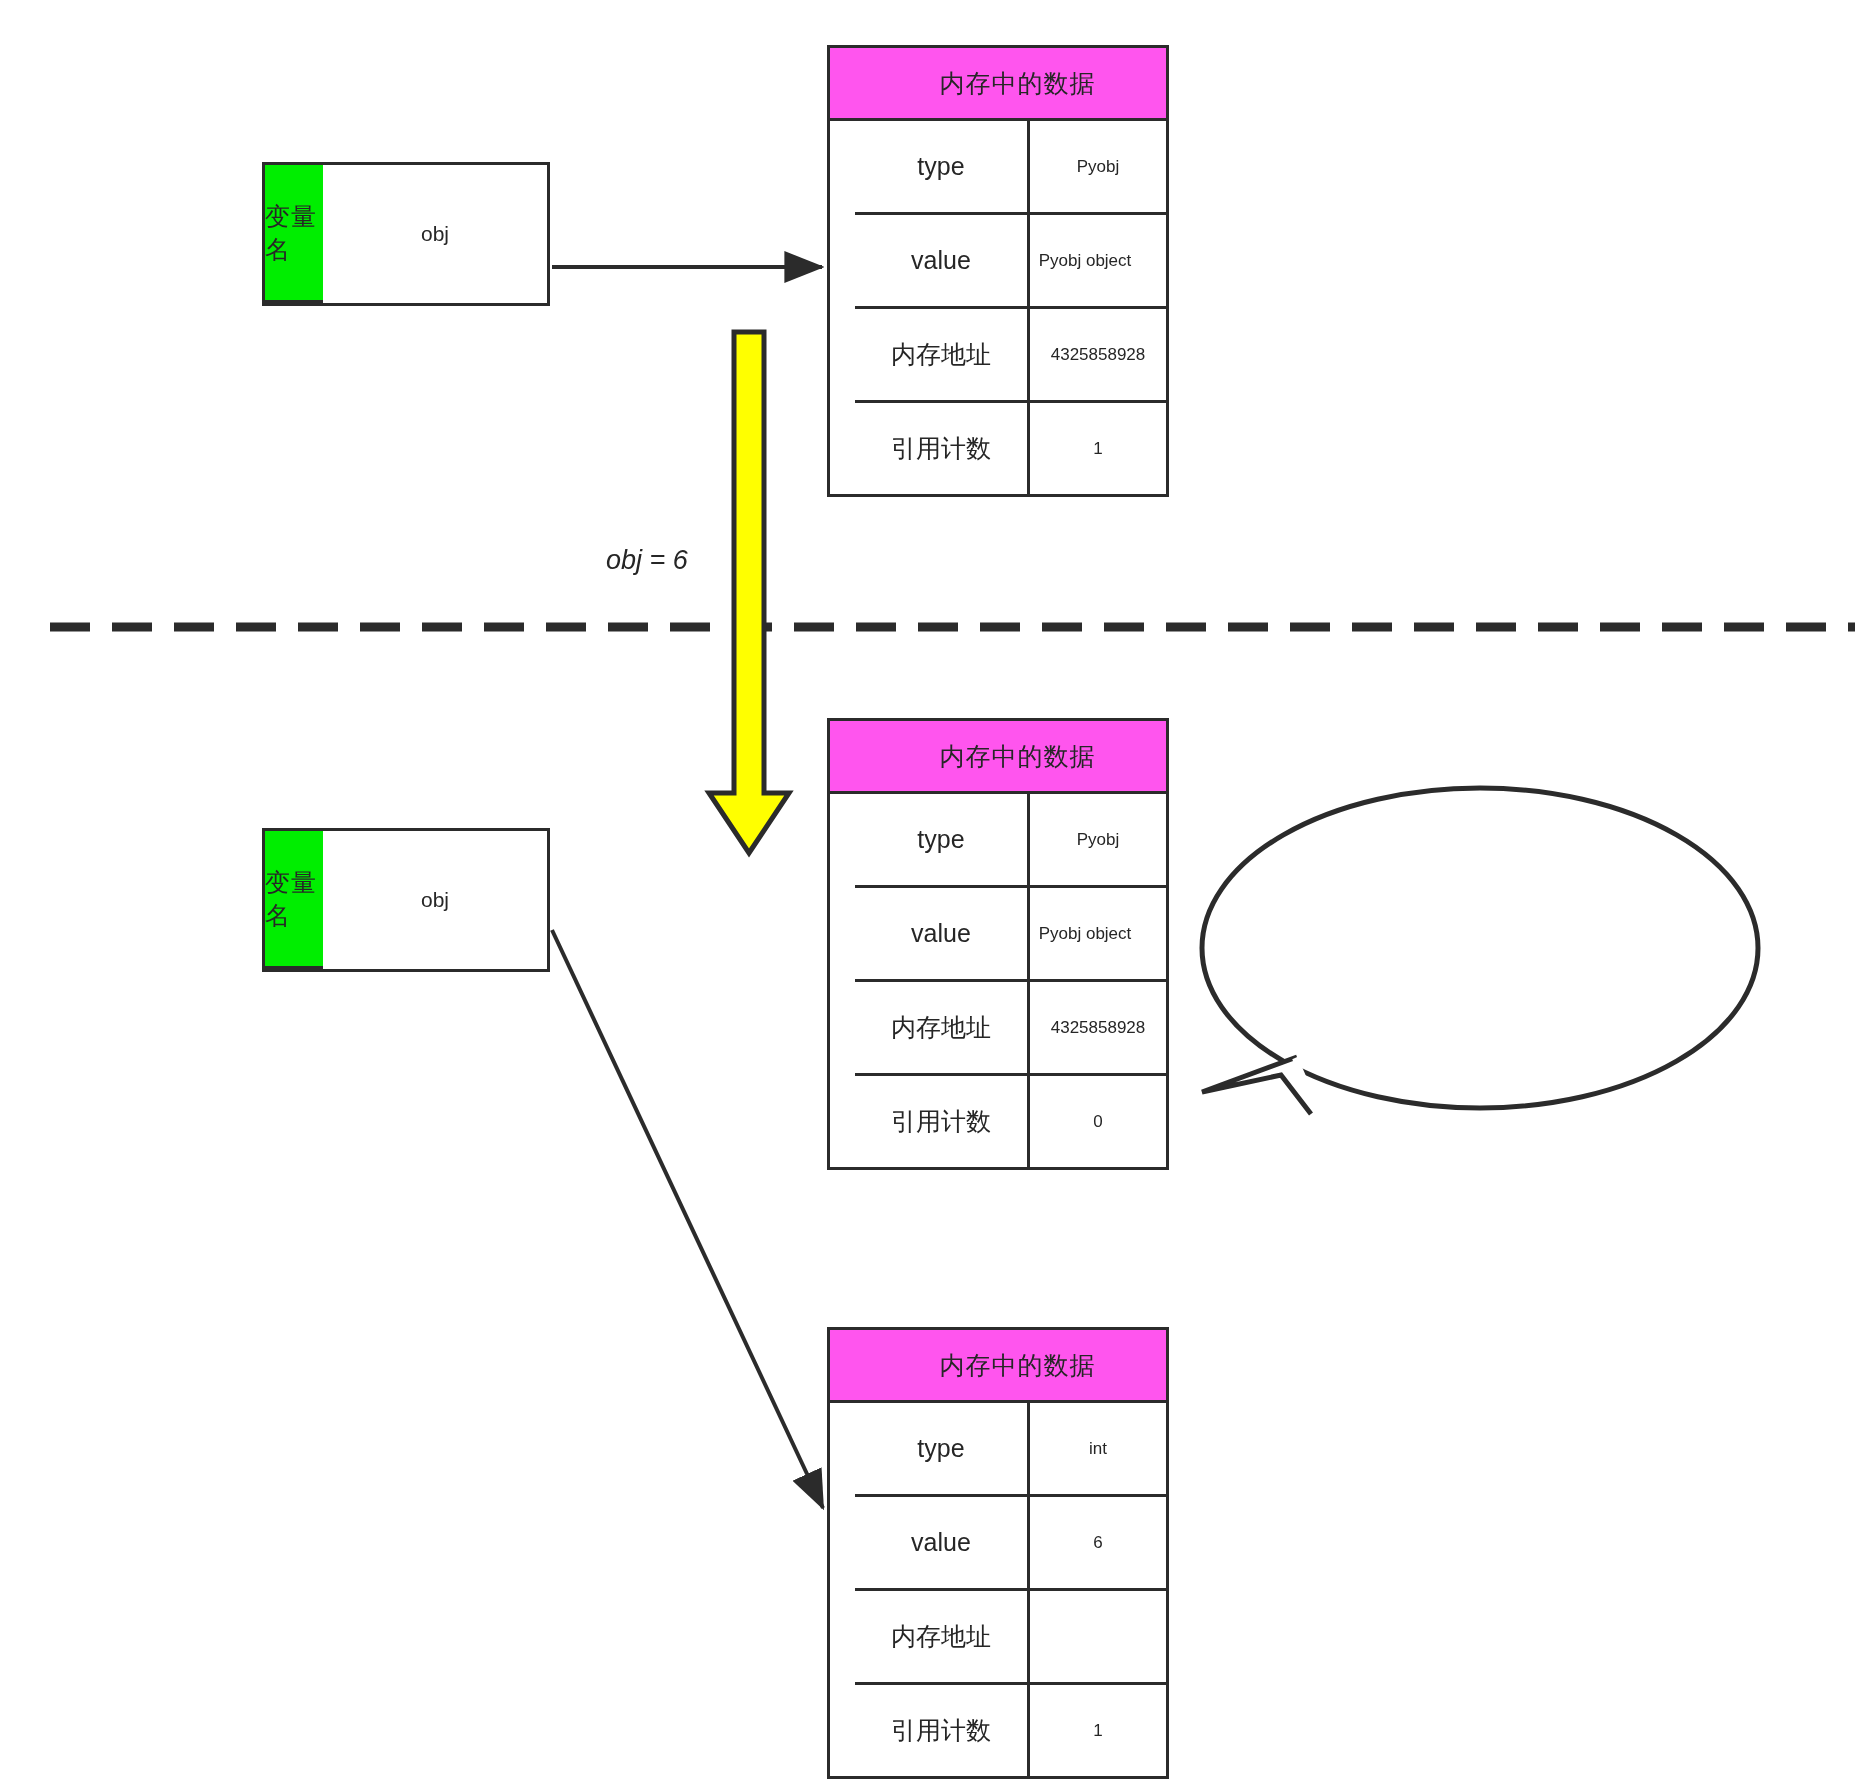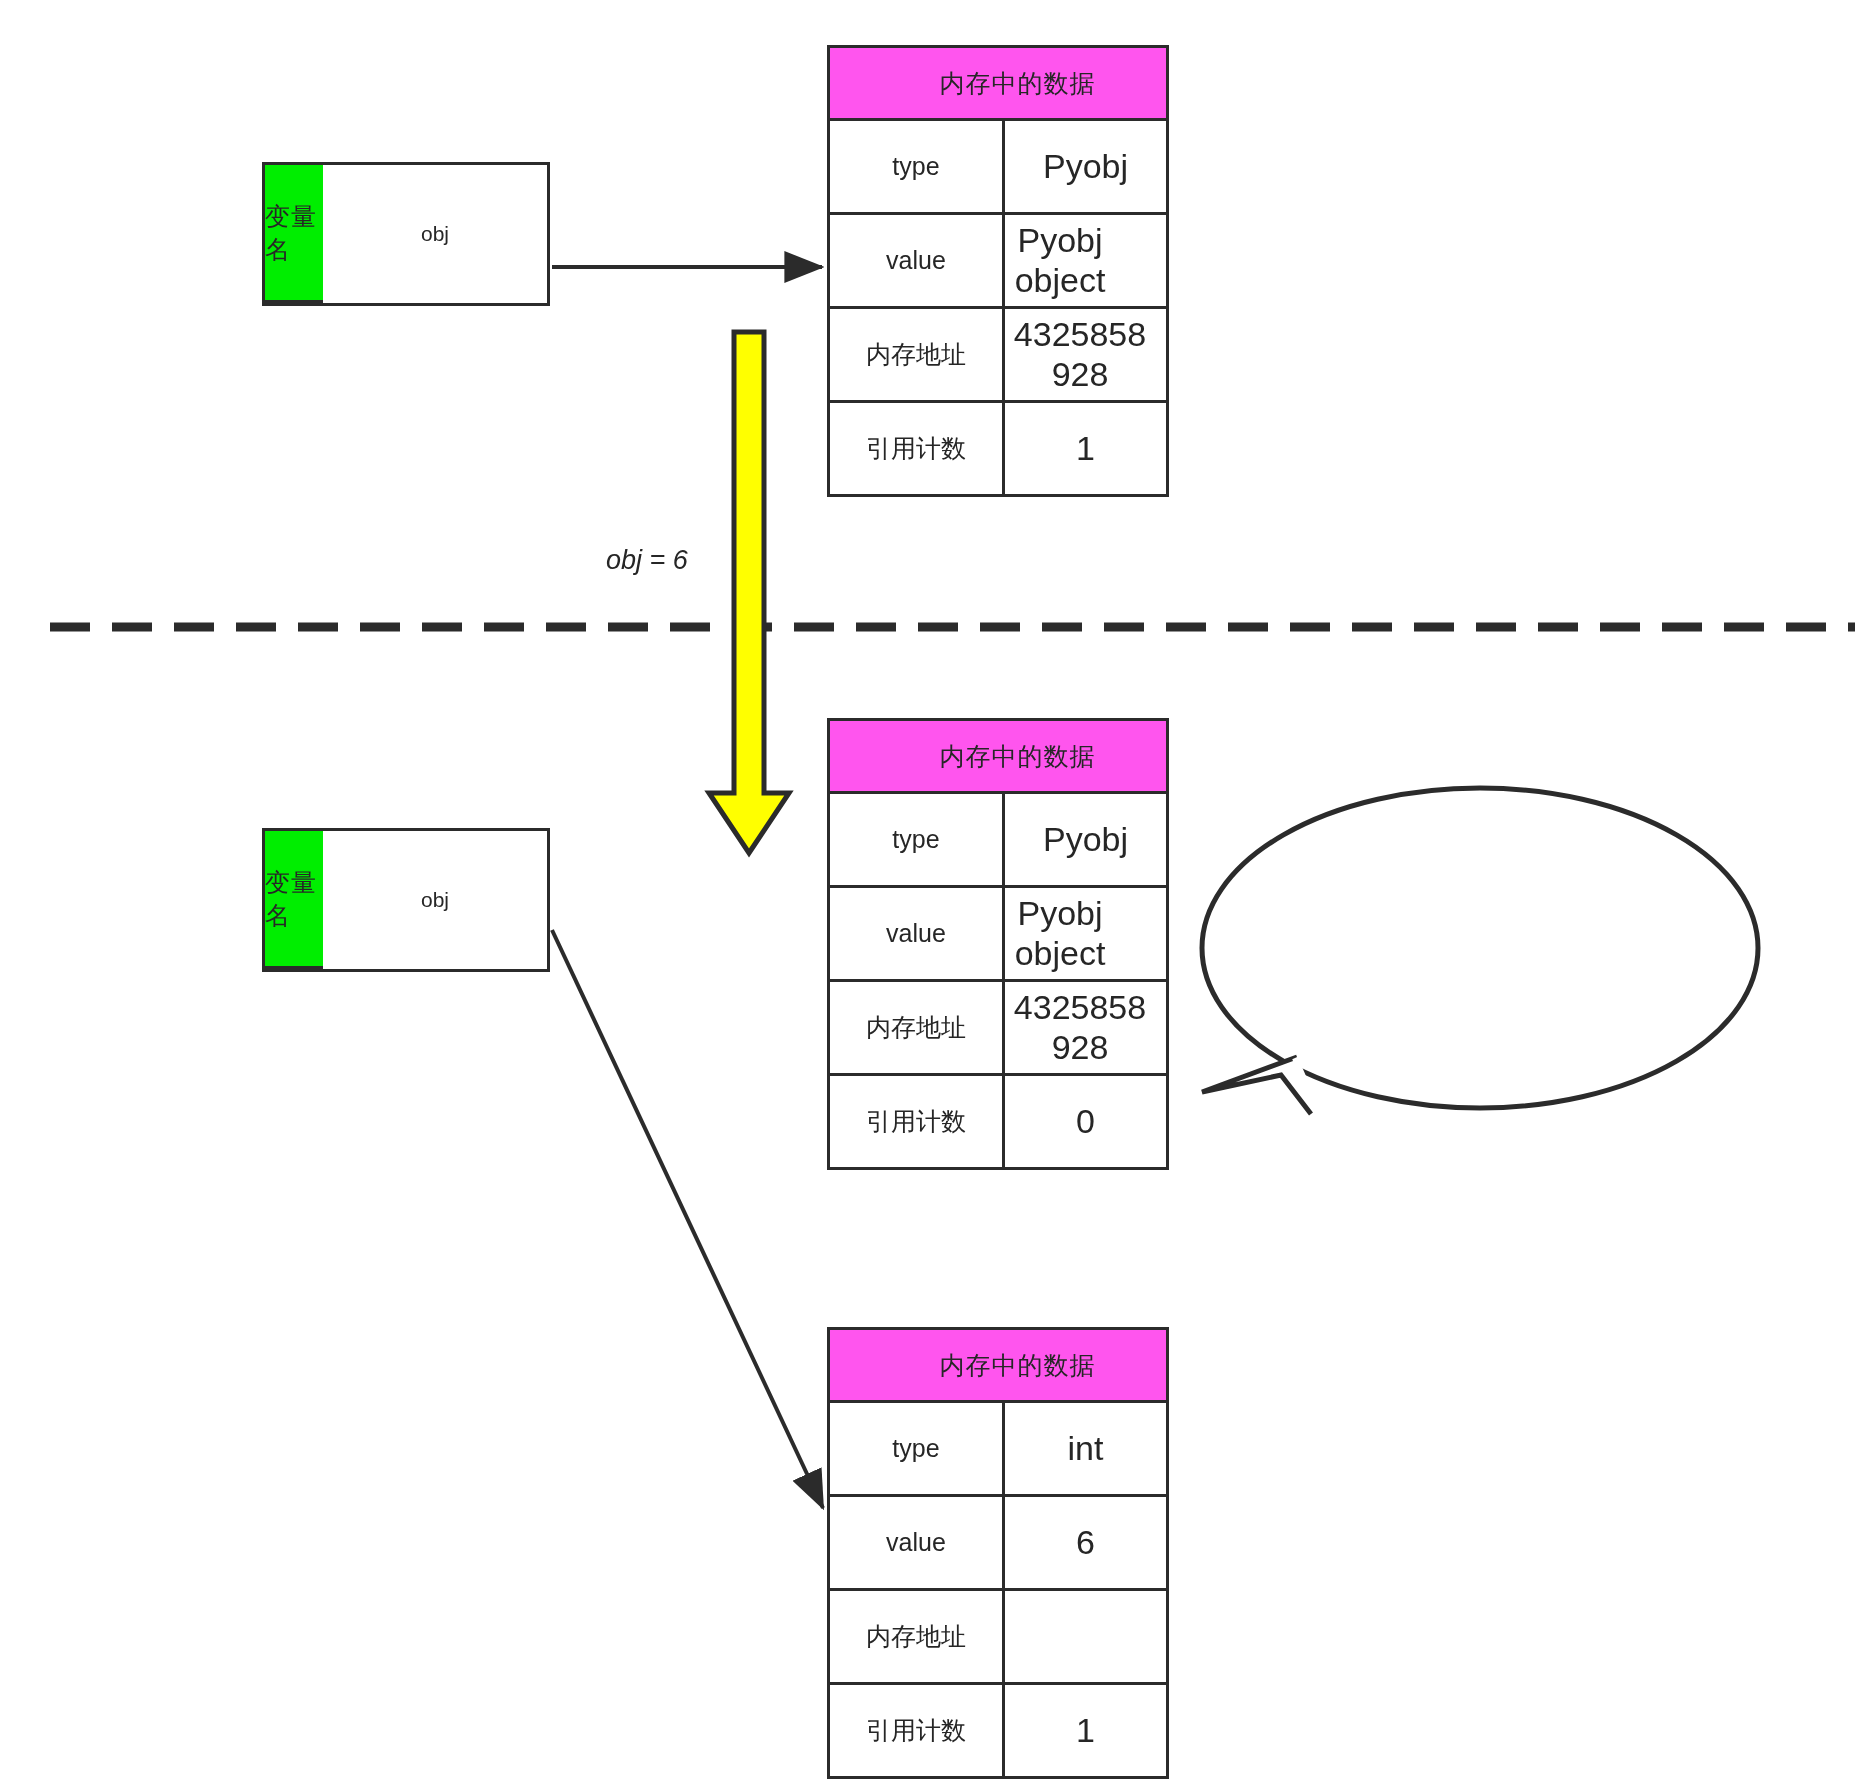--- a/index.html
+++ b/index.html
@@ -67,39 +67,40 @@
     align-items: center;
     justify-content: center;
     font-size: 25px;
     letter-spacing: 1px;
     padding-left: 39px;
   }
   .mem-row {
     display: flex;
     height: 91px;
     border-bottom: 3px solid #2b2b2b;
+    margin-left: 25px;
   }
   .mem-row:last-child {
     border-bottom: none;
   }
   .mem-key {
     flex: 0 0 172px;
     border-right: 3px solid #2b2b2b;
     display: flex;
     align-items: center;
     justify-content: center;
     font-size: 25px;
     text-align: center;
   }
   .mem-val {
     flex: 1 1 auto;
     display: flex;
     align-items: center;
     justify-content: center;
-    font-size: 34px;
+    font-size: 17px;
     text-align: center;
     line-height: 1.15;
     padding: 16px 4px;
     box-sizing: border-box;
   }
 
   
   .overlay {
     position: absolute;
     left: 0;

